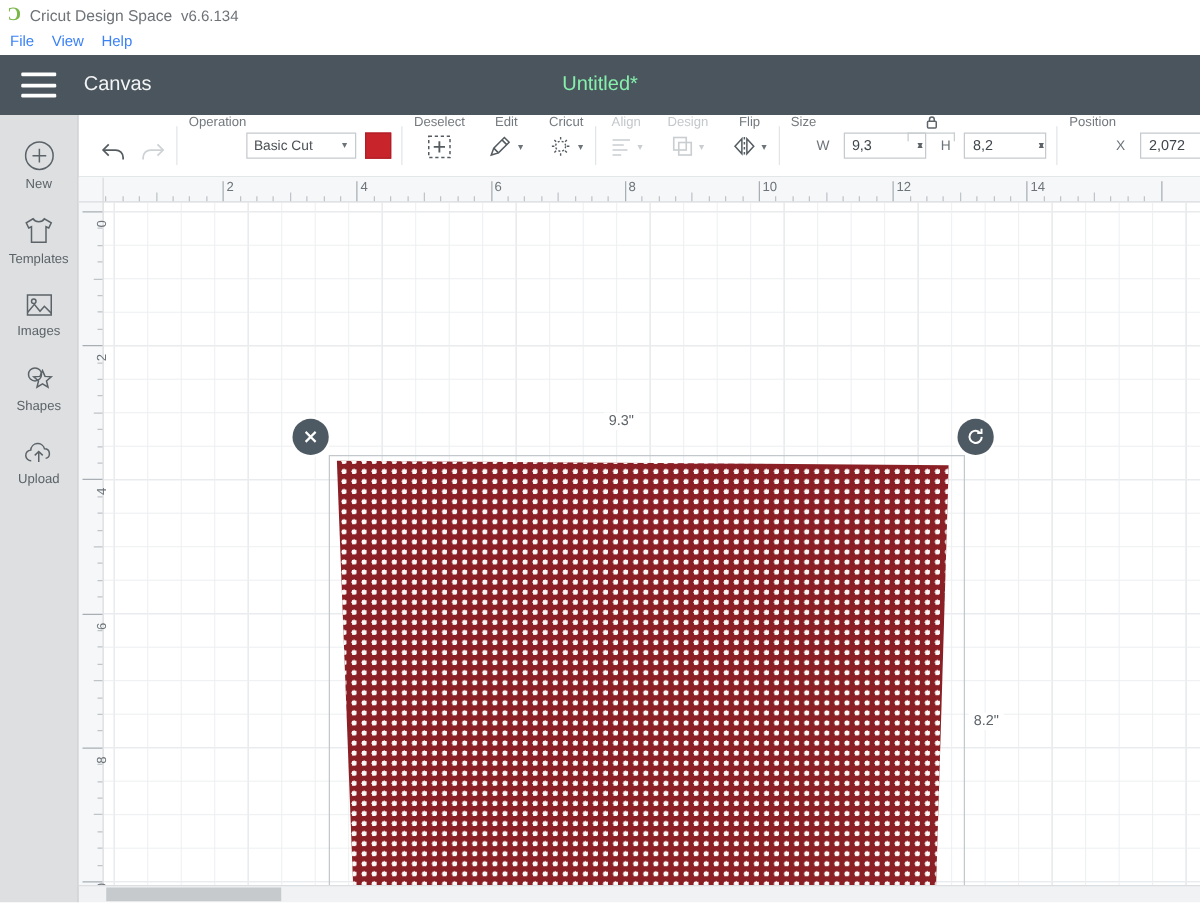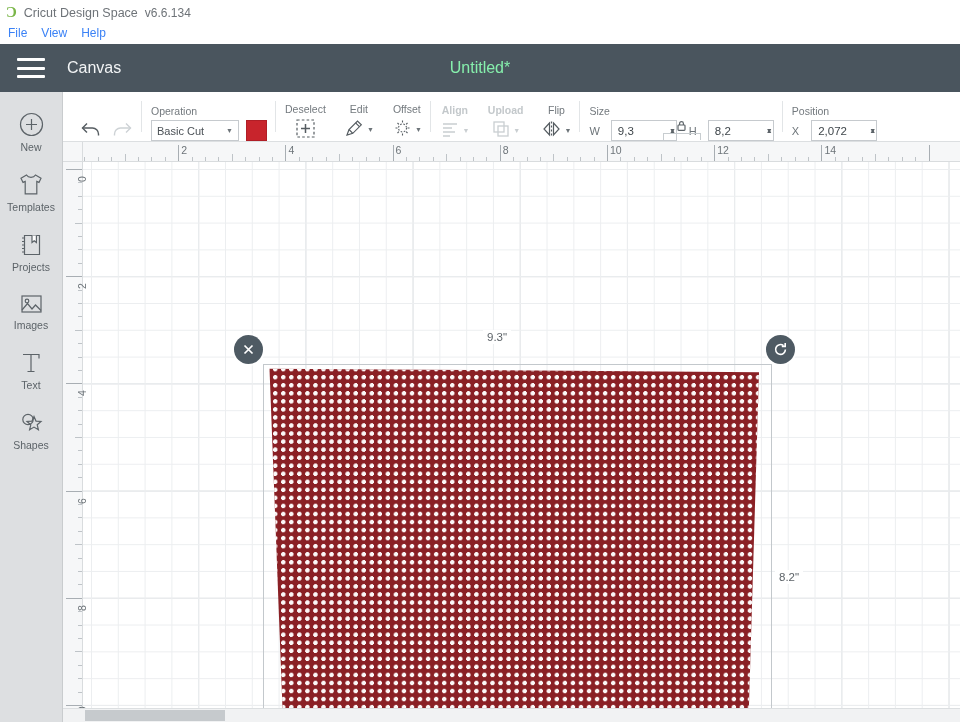--- a/index.html
+++ b/index.html
@@ -63,21 +63,21 @@
   
   .right-pane { flex: 1; display: flex; flex-direction: column; min-width: 0; }
 
   
   .toolbar {
     height: 50px; background: #ffffff; border-bottom: 1px solid #dcdfe1;
     display: flex; align-items: stretch; padding-left: 8px;
     font-size: 11px; color: #6d7479;
   }
   .tb-group {
-    display: flex; flex-direction: column; justify-content: flex-end;
+    display: flex; flex-direction: row; justify-content: center;
     padding: 0 9px; position: relative;
   }
   .tb-group.sep::after {
     content: ""; position: absolute; right: 0; top: 9px; bottom: 9px;
     width: 1px; background: #e2e5e7;
   }
   .tb-cap { font-size: 10.5px; color: #73797e; margin-bottom: 3px; height: 12px; }
   .tb-cap.dis { color: #c3c8cb; }
   .tb-row { display: flex; align-items: center; gap: 7px; }
   .arrow-btn { cursor: pointer; }
@@ -90,21 +90,21 @@
   .op-select .cv { font-size: 7px; color: #6d7479; }
   .swatch {
     width: 21px; height: 21px; background: #c8242c; border: 1px solid #b01e26;
     cursor: pointer;
   }
 
   .icon-btn {
     display: flex; flex-direction: column; align-items: center;
     cursor: pointer; min-width: 30px;
   }
-  .icon-btn.dis { cursor: default; font-weight: bold; }
+  .icon-btn.dis { cursor: default; }
   .cv-sm { font-size: 7px; color: #6d7479; margin-left: 2px; }
   .cv-sm.dis { color: #c9ced1; }
   .ic-row { display: flex; align-items: center; }
 
   .num-field {
     display: flex; align-items: center; height: 21px; border: 1px solid #c6cace;
     background: #fff; width: 66px; padding: 0 0 0 6px; justify-content: space-between;
   }
   .num-field input {
     border: 0; outline: 0; width: 44px; font-size: 11.5px; color: #3f464b;
@@ -253,61 +253,52 @@
 
     <div class="side-item">
       <span>
         <svg width="28" height="26" viewBox="0 0 28 26" fill="none" stroke="#5c6368" stroke-width="1.2">
           <path d="M9.5 3 4 6.2l2 4.2 2.2-1v12.4h11.6V9.4l2.2 1 2-4.2L18.5 3c-1.4 2.3-3.6 2.3-4.5 2.3S10.9 5.3 9.5 3z"></path>
         </svg>
       </span>
       <span class="lbl">Templates</span>
     </div>
 
-    <div class="side-item">
-      <span>
-        <svg width="27" height="26" viewBox="0 0 27 26" fill="none" stroke="#5c6368" stroke-width="1.2">
-          <path d="M6.5 3.5h15v19h-15z"></path>
-          <path d="M4 6h3M4 9.5h3M4 13h3M4 16.5h3M4 20h3"></path>
-          <path d="M14 3.5v7l2.2-1.8 2.2 1.8v-7" fill="#fff"></path>
-        </svg>
-      </span>
-      <span class="lbl">Projects</span>
-    </div>
 
     <div class="side-item">
       <span>
         <svg width="27" height="24" viewBox="0 0 27 24" fill="none" stroke="#5c6368" stroke-width="1.2">
           <rect x="4" y="4" width="19" height="16"></rect>
           <circle cx="9" cy="9" r="1.8"></circle>
           <path d="M4 18l5.5-6.5L14 17l3.5-4 5.5 5.5"></path>
         </svg>
       </span>
       <span class="lbl">Images</span>
     </div>
 
-    <div class="side-item">
-      <span>
-        <svg width="26" height="26" viewBox="0 0 26 26" fill="none" stroke="#5c6368" stroke-width="1.2">
-          <path d="M5 4.5h16v4M13 4.5v17M9.5 21.5h7"></path>
-        </svg>
-      </span>
-      <span class="lbl">Text</span>
-    </div>
 
     <div class="side-item">
       <span>
         <svg width="27" height="26" viewBox="0 0 27 26" fill="none" stroke="#5c6368" stroke-width="1.2">
           <circle cx="10" cy="9.5" r="5.2"></circle>
           <path d="M16 6.5l2 4.6 5 .4-3.8 3.3 1.2 4.9-4.4-2.6-4.4 2.6 1.2-4.9L9 11.5l5-.4z"></path>
         </svg>
       </span>
       <span class="lbl">Shapes</span>
     </div>
 
+    <div class="side-item">
+      <span>
+        <svg width="28" height="24" viewBox="0 0 28 24" fill="none" stroke="#5c6368" stroke-width="1.2">
+          <path d="M8 18.5a4.2 4.2 0 0 1-.4-8.4A5.6 5.6 0 0 1 18.6 9a3.9 3.9 0 0 1 .9 7.7"></path>
+          <path d="M14 19.5v-8M10.8 14.3L14 11.2l3.2 3.1"></path>
+        </svg>
+      </span>
+      <span class="lbl">Upload</span>
+    </div>
   </div>
 
   <div class="right-pane">
 
     <div class="toolbar">
 
       <div class="tb-group sep">
         <div class="tb-row" style="margin-top:12px">
           <span class="arrow-btn">
             <svg width="23" height="20" viewBox="0 0 23 20" fill="none" stroke="#555c61" stroke-width="1.4">
@@ -355,21 +346,21 @@
                 <svg width="21" height="20" viewBox="0 0 21 20" fill="none" stroke="#555c61" stroke-width="1.2">
                   <path d="M3 17l2-5.5L13.5 3l3.8 3.8L8.8 15.3z"></path>
                   <path d="M11.6 4.9l3.8 3.8M5 11.5l3.8 3.8"></path>
                 </svg>
               </span>
               <span class="cv-sm">▼</span>
             </span>
           </div>
 
           <div class="icon-btn">
-            <span class="tb-cap">Offset</span>
+            <span class="tb-cap">Cricut</span>
             <span class="ic-row">
               <span>
                 <svg width="21" height="20" viewBox="0 0 21 20" fill="none" stroke="#555c61" stroke-width="1.1">
                   <circle cx="10.5" cy="10" r="4" stroke-dasharray="1.6 1.6"></circle>
                   <path d="M10.5 2.5v2M10.5 15.5v2M3.5 10h2M15.5 10h2M5.5 5l1.4 1.4M14.1 13.6L15.5 15M15.5 5l-1.4 1.4M6.9 13.6 5.5 15"></path>
                 </svg>
               </span>
               <span class="cv-sm">▼</span>
             </span>
           </div>
@@ -385,21 +376,21 @@
               <span>
                 <svg width="20" height="20" viewBox="0 0 20 20" fill="none" stroke="#c9ced1" stroke-width="1.3">
                   <path d="M3 5h14M3 9h9M3 13h12M3 17h7"></path>
                 </svg>
               </span>
               <span class="cv-sm dis">▼</span>
             </span>
           </div>
 
           <div class="icon-btn dis">
-            <span class="tb-cap dis">Upload</span>
+            <span class="tb-cap dis">Design</span>
             <span class="ic-row">
               <span>
                 <svg width="20" height="20" viewBox="0 0 20 20" fill="none" stroke="#c9ced1" stroke-width="1.3">
                   <rect x="3" y="3" width="10" height="10"></rect>
                     <rect x="7" y="7" width="10" height="10"></rect>
                 </svg>
               </span>
               <span class="cv-sm dis">▼</span>
             </span>
           </div>

